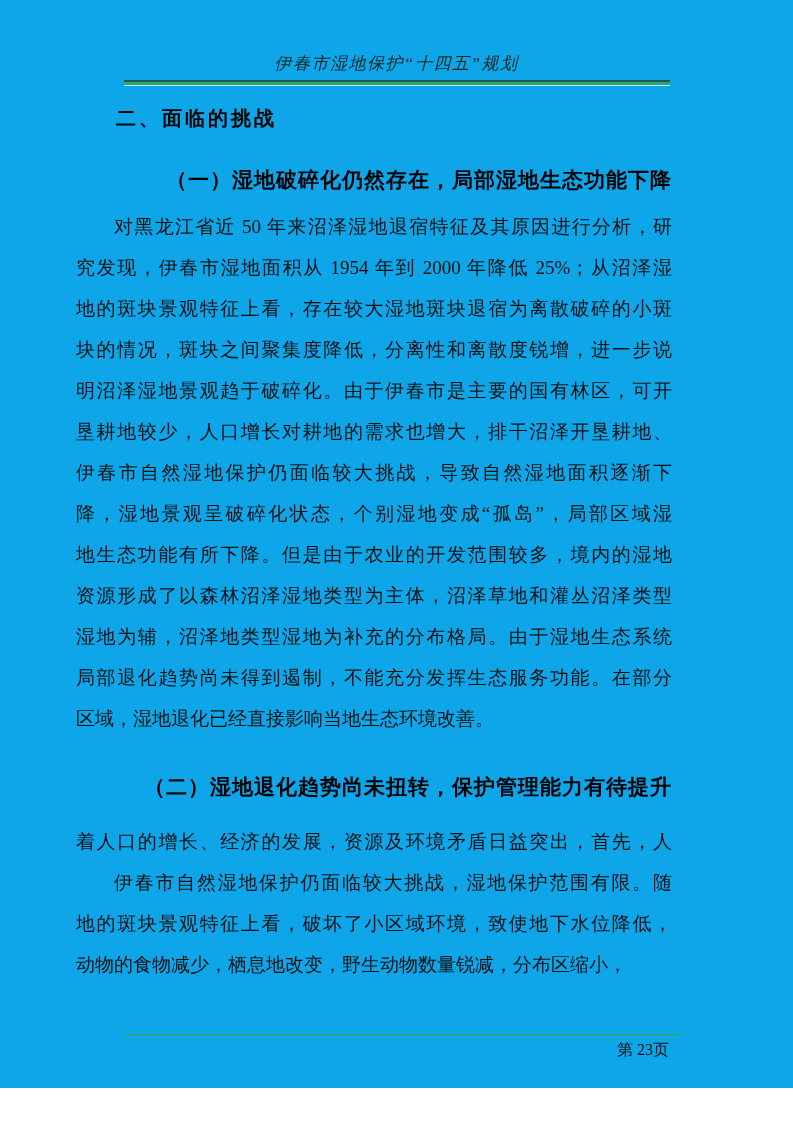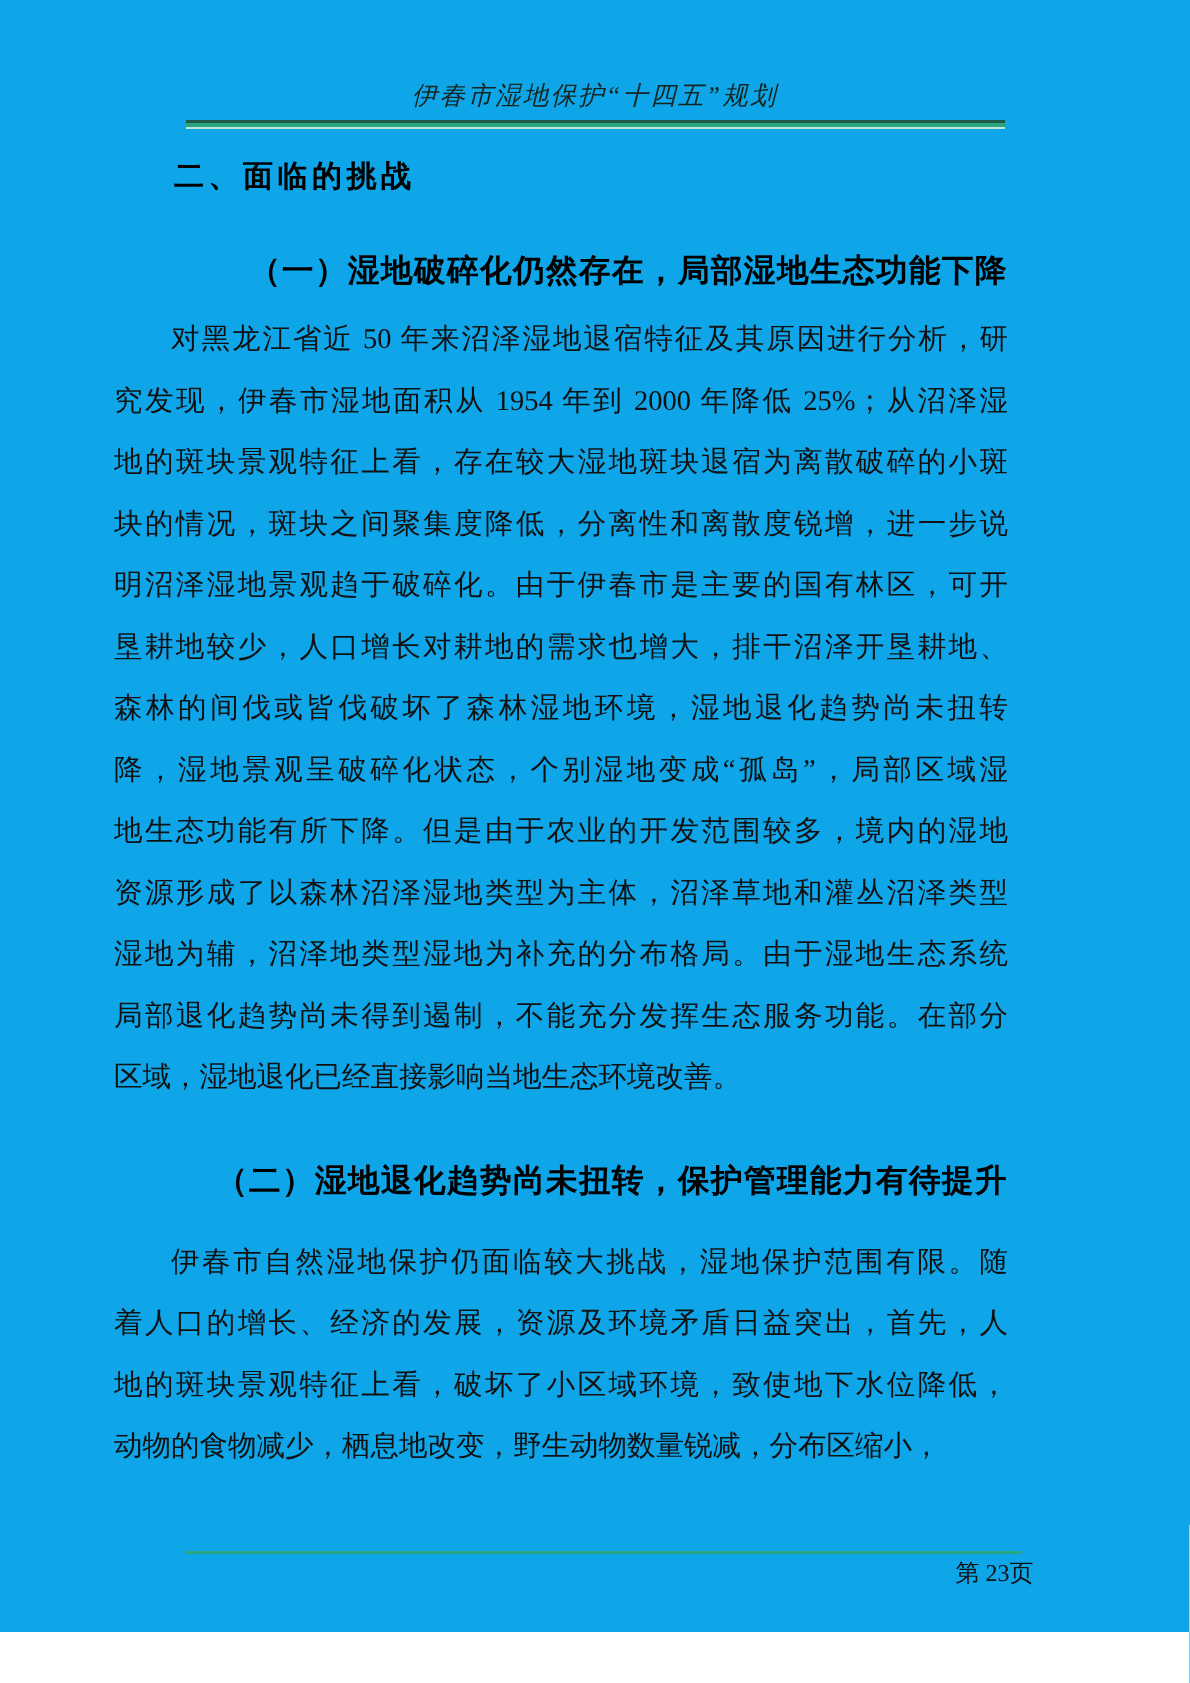--- a/index.html
+++ b/index.html
@@ -69,21 +69,21 @@
     position: absolute;
     left: 124px;
     top: 1034px;
     width: 557px;
     height: 2px;
     background: #2aa67f;
   }
   .page-number {
     position: absolute;
     top: 1039px;
-    right: 104px;
+    right: 124px;
     font-size: 16px;
     line-height: 22px;
     color: #111111;
   }
 </style>
 </head>
 <body>
 
 <div class="page">
 
@@ -98,34 +98,34 @@
 
     <div class="section-heading">（一）湿地破碎化仍然存在，局部湿地生态功能下降</div>
 
     <div class="para">
         <div class="text-line first">对黑龙江省近 50 年来沼泽湿地退宿特征及其原因进行分析，研</div>
         <div class="text-line">究发现，伊春市湿地面积从 1954 年到 2000 年降低 25%；从沼泽湿</div>
         <div class="text-line">地的斑块景观特征上看，存在较大湿地斑块退宿为离散破碎的小斑</div>
         <div class="text-line">块的情况，斑块之间聚集度降低，分离性和离散度锐增，进一步说</div>
         <div class="text-line">明沼泽湿地景观趋于破碎化。由于伊春市是主要的国有林区，可开</div>
         <div class="text-line">垦耕地较少，人口增长对耕地的需求也增大，排干沼泽开垦耕地、</div>
-        <div class="text-line">森林的间伐或皆伐破坏了森林湿地环境，湿地退化趋势尚未扭转</div>
+        <div class="text-line">伊春市自然湿地保护仍面临较大挑战，导致自然湿地面积逐渐下</div>
         <div class="text-line">降，湿地景观呈破碎化状态，个别湿地变成“孤岛”，局部区域湿</div>
         <div class="text-line">地生态功能有所下降。但是由于农业的开发范围较多，境内的湿地</div>
         <div class="text-line">资源形成了以森林沼泽湿地类型为主体，沼泽草地和灌丛沼泽类型</div>
         <div class="text-line">湿地为辅，沼泽地类型湿地为补充的分布格局。由于湿地生态系统</div>
         <div class="text-line">局部退化趋势尚未得到遏制，不能充分发挥生态服务功能。在部分</div>
         <div class="text-line last">区域，湿地退化已经直接影响当地生态环境改善。</div>
       </div>
 
     <div class="section-heading second">（二）湿地退化趋势尚未扭转，保护管理能力有待提升</div>
 
     <div class="para second">
+        <div class="text-line">着人口的增长、经济的发展，资源及环境矛盾日益突出，首先，人</div>
         <div class="text-line first">伊春市自然湿地保护仍面临较大挑战，湿地保护范围有限。随</div>
-        <div class="text-line">着人口的增长、经济的发展，资源及环境矛盾日益突出，首先，人</div>
         <div class="text-line">地的斑块景观特征上看，破坏了小区域环境，致使地下水位降低，</div>
         <div class="text-line last">动物的食物减少，栖息地改变，野生动物数量锐减，分布区缩小，</div>
       </div>
 
   </div>
 
   <div>
     <div class="footer-rule"></div>
     <div class="page-number">第 23页</div>
   </div>

